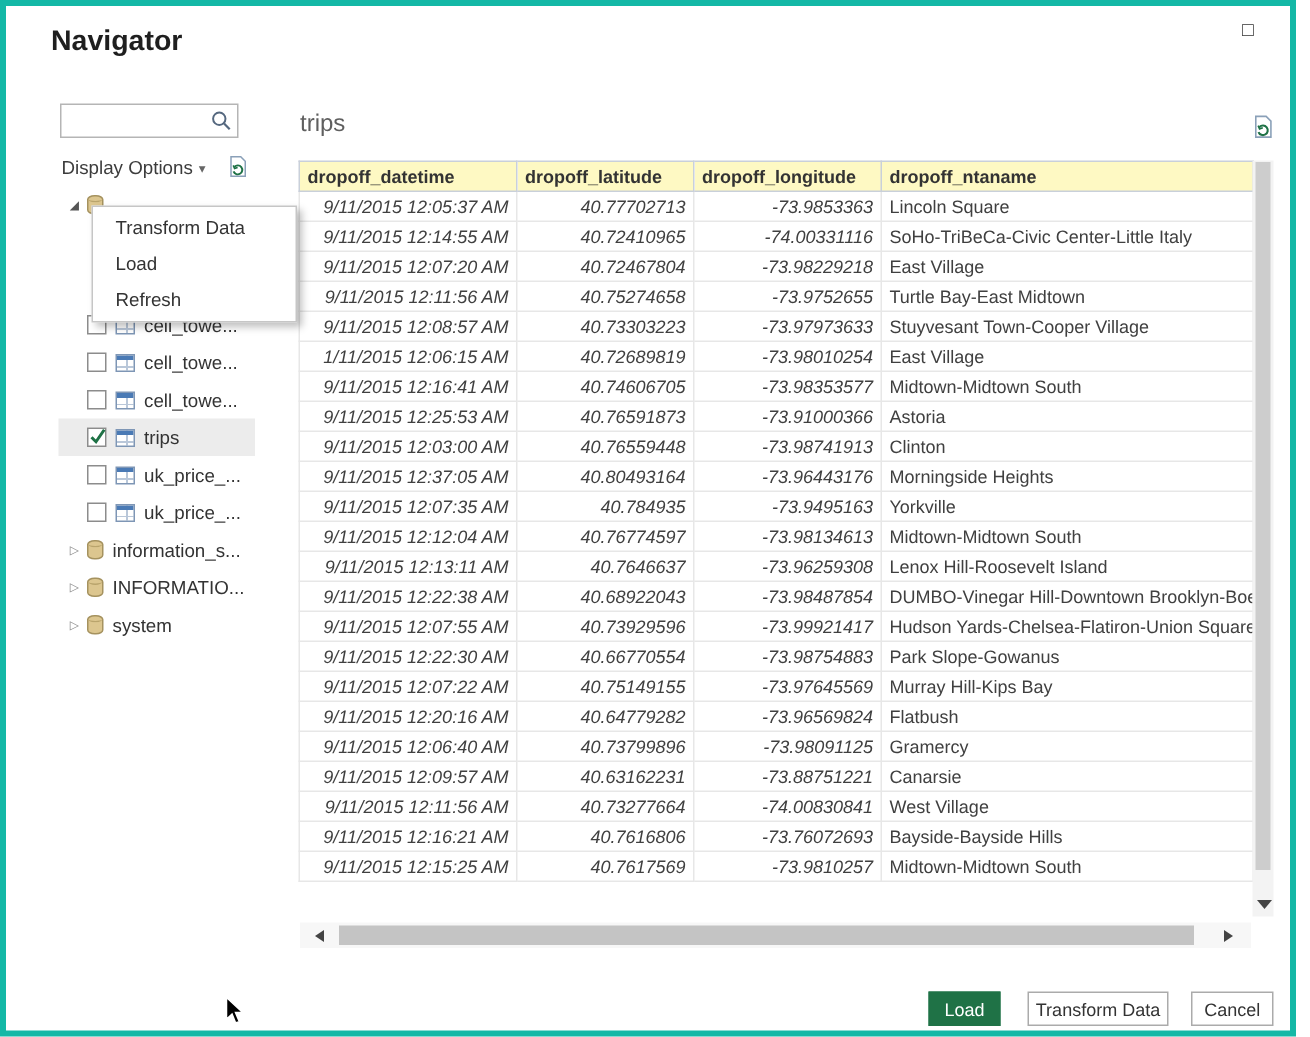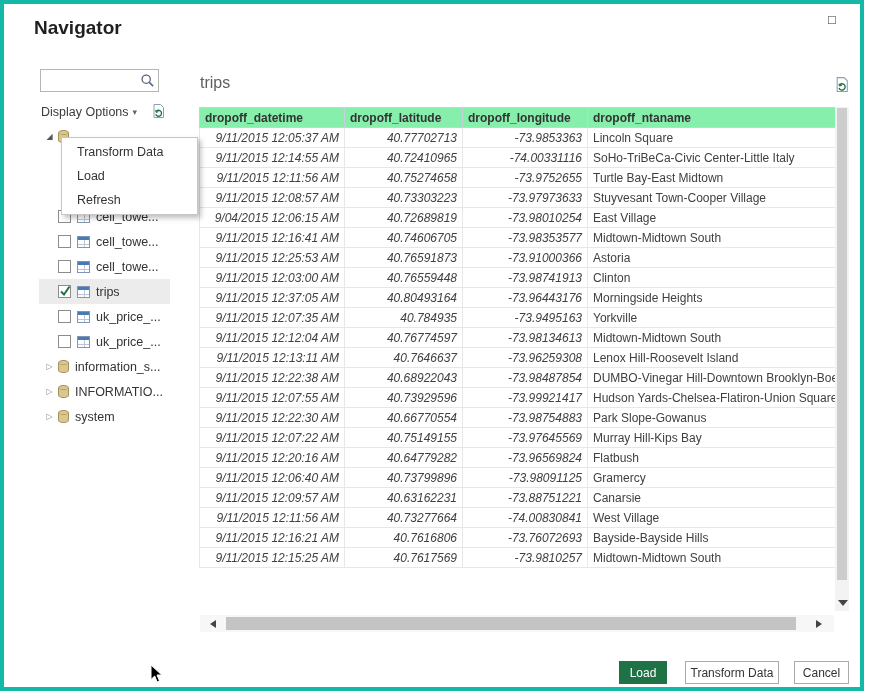--- a/index.html
+++ b/index.html
@@ -44,21 +44,21 @@
   
   .context-menu { position:absolute; left:57px; top:133px; width:137px; background:#fff; border:1px solid #c6c6c6; box-shadow:3px 3px 5px rgba(0,0,0,0.25); z-index:10; padding:2px 0; }
   .menu-item { height:24px; line-height:24px; padding-left:15px; font-size:12.5px; color:#333; cursor:default; }
 
   
   .preview-title { position:absolute; left:196px; top:70px; font-size:16px; color:#5f5f5f; }
   .refresh-preview { position:absolute; left:830px; top:72px; width:17px; height:17px; }
 
   .table-wrap { position:absolute; left:195px; top:103px; width:636px; }
   table { border-collapse:collapse; table-layout:fixed; width:636px; font-size:12px; }
-  th { background:#86efac; border:1px solid #c9d0da; font-weight:700; color:#333; text-align:left; height:20px; padding:0 5px; white-space:nowrap; overflow:hidden; }
+  th { background:#fef9c3; border:1px solid #c9d0da; font-weight:700; color:#333; text-align:left; height:20px; padding:0 5px; white-space:nowrap; overflow:hidden; }
   td { border:1px solid #e7e7e7; height:20px; padding:0 5px; color:#404040; white-space:nowrap; overflow:hidden; }
   td.num { text-align:right; font-style:italic; }
   td.txt { text-align:left;margin-left:47px; }
   .col0 { width:145px; } .col1 { width:118px; } .col2 { width:125px; } .col3 { width:248px; }
 
   
   .vscroll { position:absolute; left:831px; top:103px; width:14px; height:504px; background:#f3f3f3; }
   .vthumb { position:absolute; left:2px; top:1px; width:10px; height:472px; background:#cdcdcd; }
   .varrow { position:absolute; left:3px; bottom:5px; }
   .hscroll { position:absolute; left:196px; top:611px; width:634px; height:17px; background:#f7f7f7; }
@@ -197,33 +197,39 @@
             <td class="num col2" data-name="table-cell">-73.9853363</td>
             <td class="txt col3" data-name="table-cell">Lincoln Square</td>
           </tr>
           <tr data-name="table-row">
             <td class="num col0" data-name="table-cell">9/11/2015 12:14:55 AM</td>
             <td class="num col1" data-name="table-cell">40.72410965</td>
             <td class="num col2" data-name="table-cell">-74.00331116</td>
             <td class="txt col3" data-name="table-cell">SoHo-TriBeCa-Civic Center-Little Italy</td>
           </tr>
           <tr data-name="table-row">
+            <td class="num col0" data-name="table-cell">9/11/2015 12:07:20 AM</td>
+            <td class="num col1" data-name="table-cell">40.72467804</td>
+            <td class="num col2" data-name="table-cell">-73.98229218</td>
+            <td class="txt col3" data-name="table-cell">East Village</td>
+          </tr>
+          <tr data-name="table-row">
             <td class="num col0" data-name="table-cell">9/11/2015 12:11:56 AM</td>
             <td class="num col1" data-name="table-cell">40.75274658</td>
             <td class="num col2" data-name="table-cell">-73.9752655</td>
             <td class="txt col3" data-name="table-cell">Turtle Bay-East Midtown</td>
           </tr>
           <tr data-name="table-row">
             <td class="num col0" data-name="table-cell">9/11/2015 12:08:57 AM</td>
             <td class="num col1" data-name="table-cell">40.73303223</td>
             <td class="num col2" data-name="table-cell">-73.97973633</td>
             <td class="txt col3" data-name="table-cell">Stuyvesant Town-Cooper Village</td>
           </tr>
           <tr data-name="table-row">
-            <td class="num col0" data-name="table-cell">9/04/2015 12:06:15 AM</td>
+            <td class="num col0" data-name="table-cell">1/11/2015 12:06:15 AM</td>
             <td class="num col1" data-name="table-cell">40.72689819</td>
             <td class="num col2" data-name="table-cell">-73.98010254</td>
             <td class="txt col3" data-name="table-cell">East Village</td>
           </tr>
           <tr data-name="table-row">
             <td class="num col0" data-name="table-cell">9/11/2015 12:16:41 AM</td>
             <td class="num col1" data-name="table-cell">40.74606705</td>
             <td class="num col2" data-name="table-cell">-73.98353577</td>
             <td class="txt col3" data-name="table-cell">Midtown-Midtown South</td>
           </tr>

